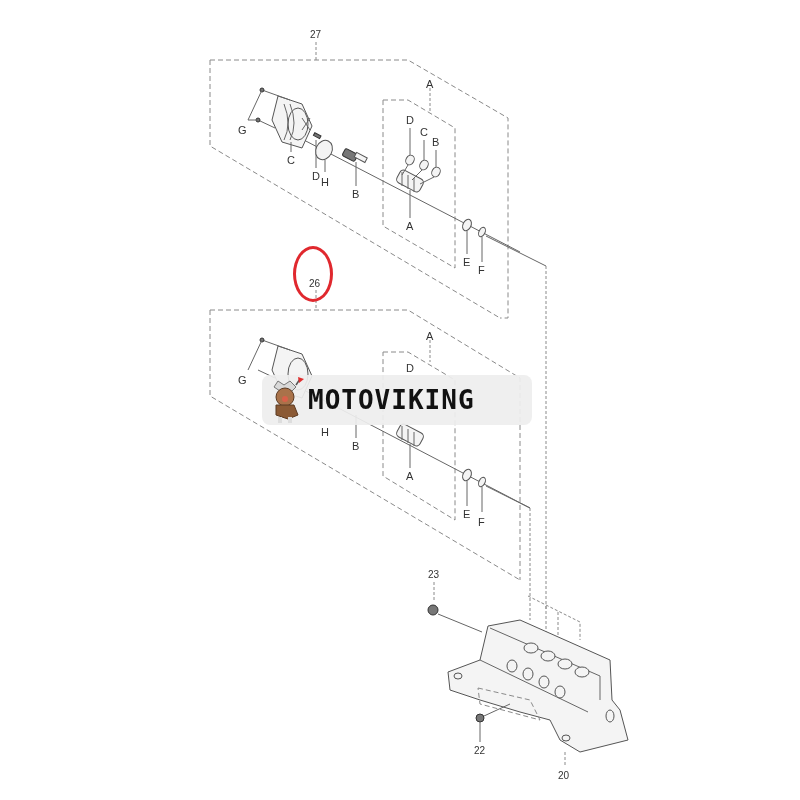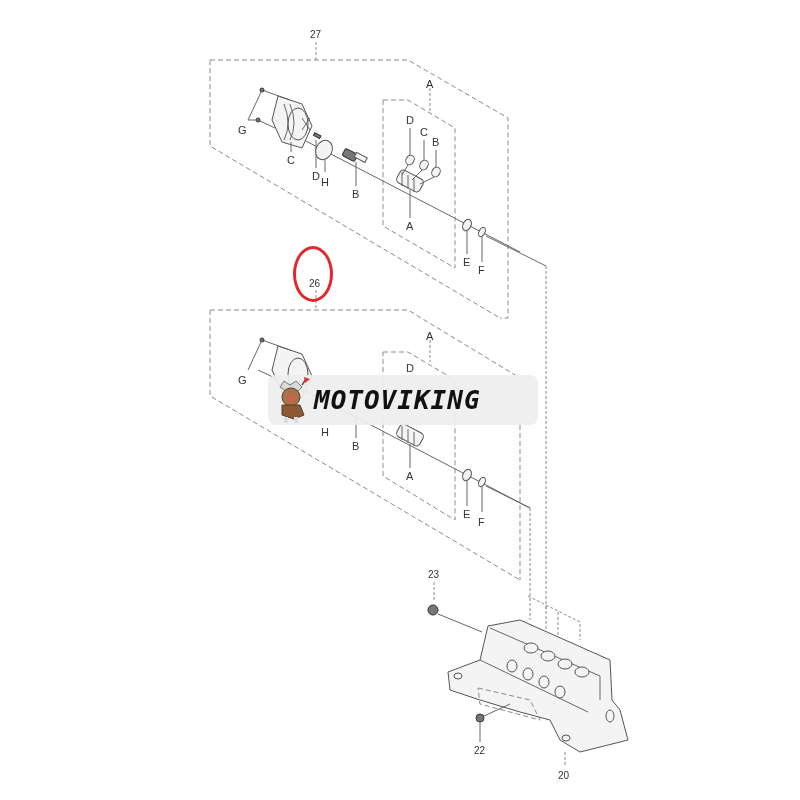--- a/index.html
+++ b/index.html
@@ -6,23 +6,23 @@
     body { width: 800px; height: 800px; position: relative; overflow: hidden; font-family: "Liberation Sans", sans-serif; }
     #diagram { position: absolute; left: 0; top: 0; width: 800px; height: 800px; }
     .lbl { font-family: "Liberation Sans", sans-serif; font-size: 11px; fill: #333333; }
     .num { font-family: "Liberation Sans", sans-serif; font-size: 10px; fill: #333333; }
     .dash { stroke: #8a8a8a; stroke-width: 1; fill: none; stroke-dasharray: 5 3; }
     .dot { stroke: #8a8a8a; stroke-width: 1; fill: none; stroke-dasharray: 3 2; }
     .solid { stroke: #666666; stroke-width: 1; fill: none; }
     .part { stroke: #555555; stroke-width: 1; fill: #f4f4f4; }
     .part-dark { stroke: #333333; stroke-width: 1; fill: #777777; }
     .watermark {
-      position: absolute; left: 268px; top: 375px; width: 270px; height: 50px;
+      position: absolute; left: 262px; top: 375px; width: 270px; height: 50px;
       background: rgba(238,238,238,0.92); border-radius: 8px;
-      display: flex; align-items: center; font-style: italic;
+      display: flex; align-items: center;
     }
     .wm-logo { width: 42px; height: 50px; margin-left: 4px; }
     .wm-text {
       font-family: "DejaVu Sans Mono", monospace; font-weight: bold; font-size: 26px;
       color: #111111; letter-spacing: 1px; margin-left: 0px;
     }
     .highlight-ring {
       position: absolute; left: 293px; top: 246px; width: 40px; height: 56px;
       border: 3px solid #e0282e; border-radius: 50%; box-sizing: border-box;
     }

